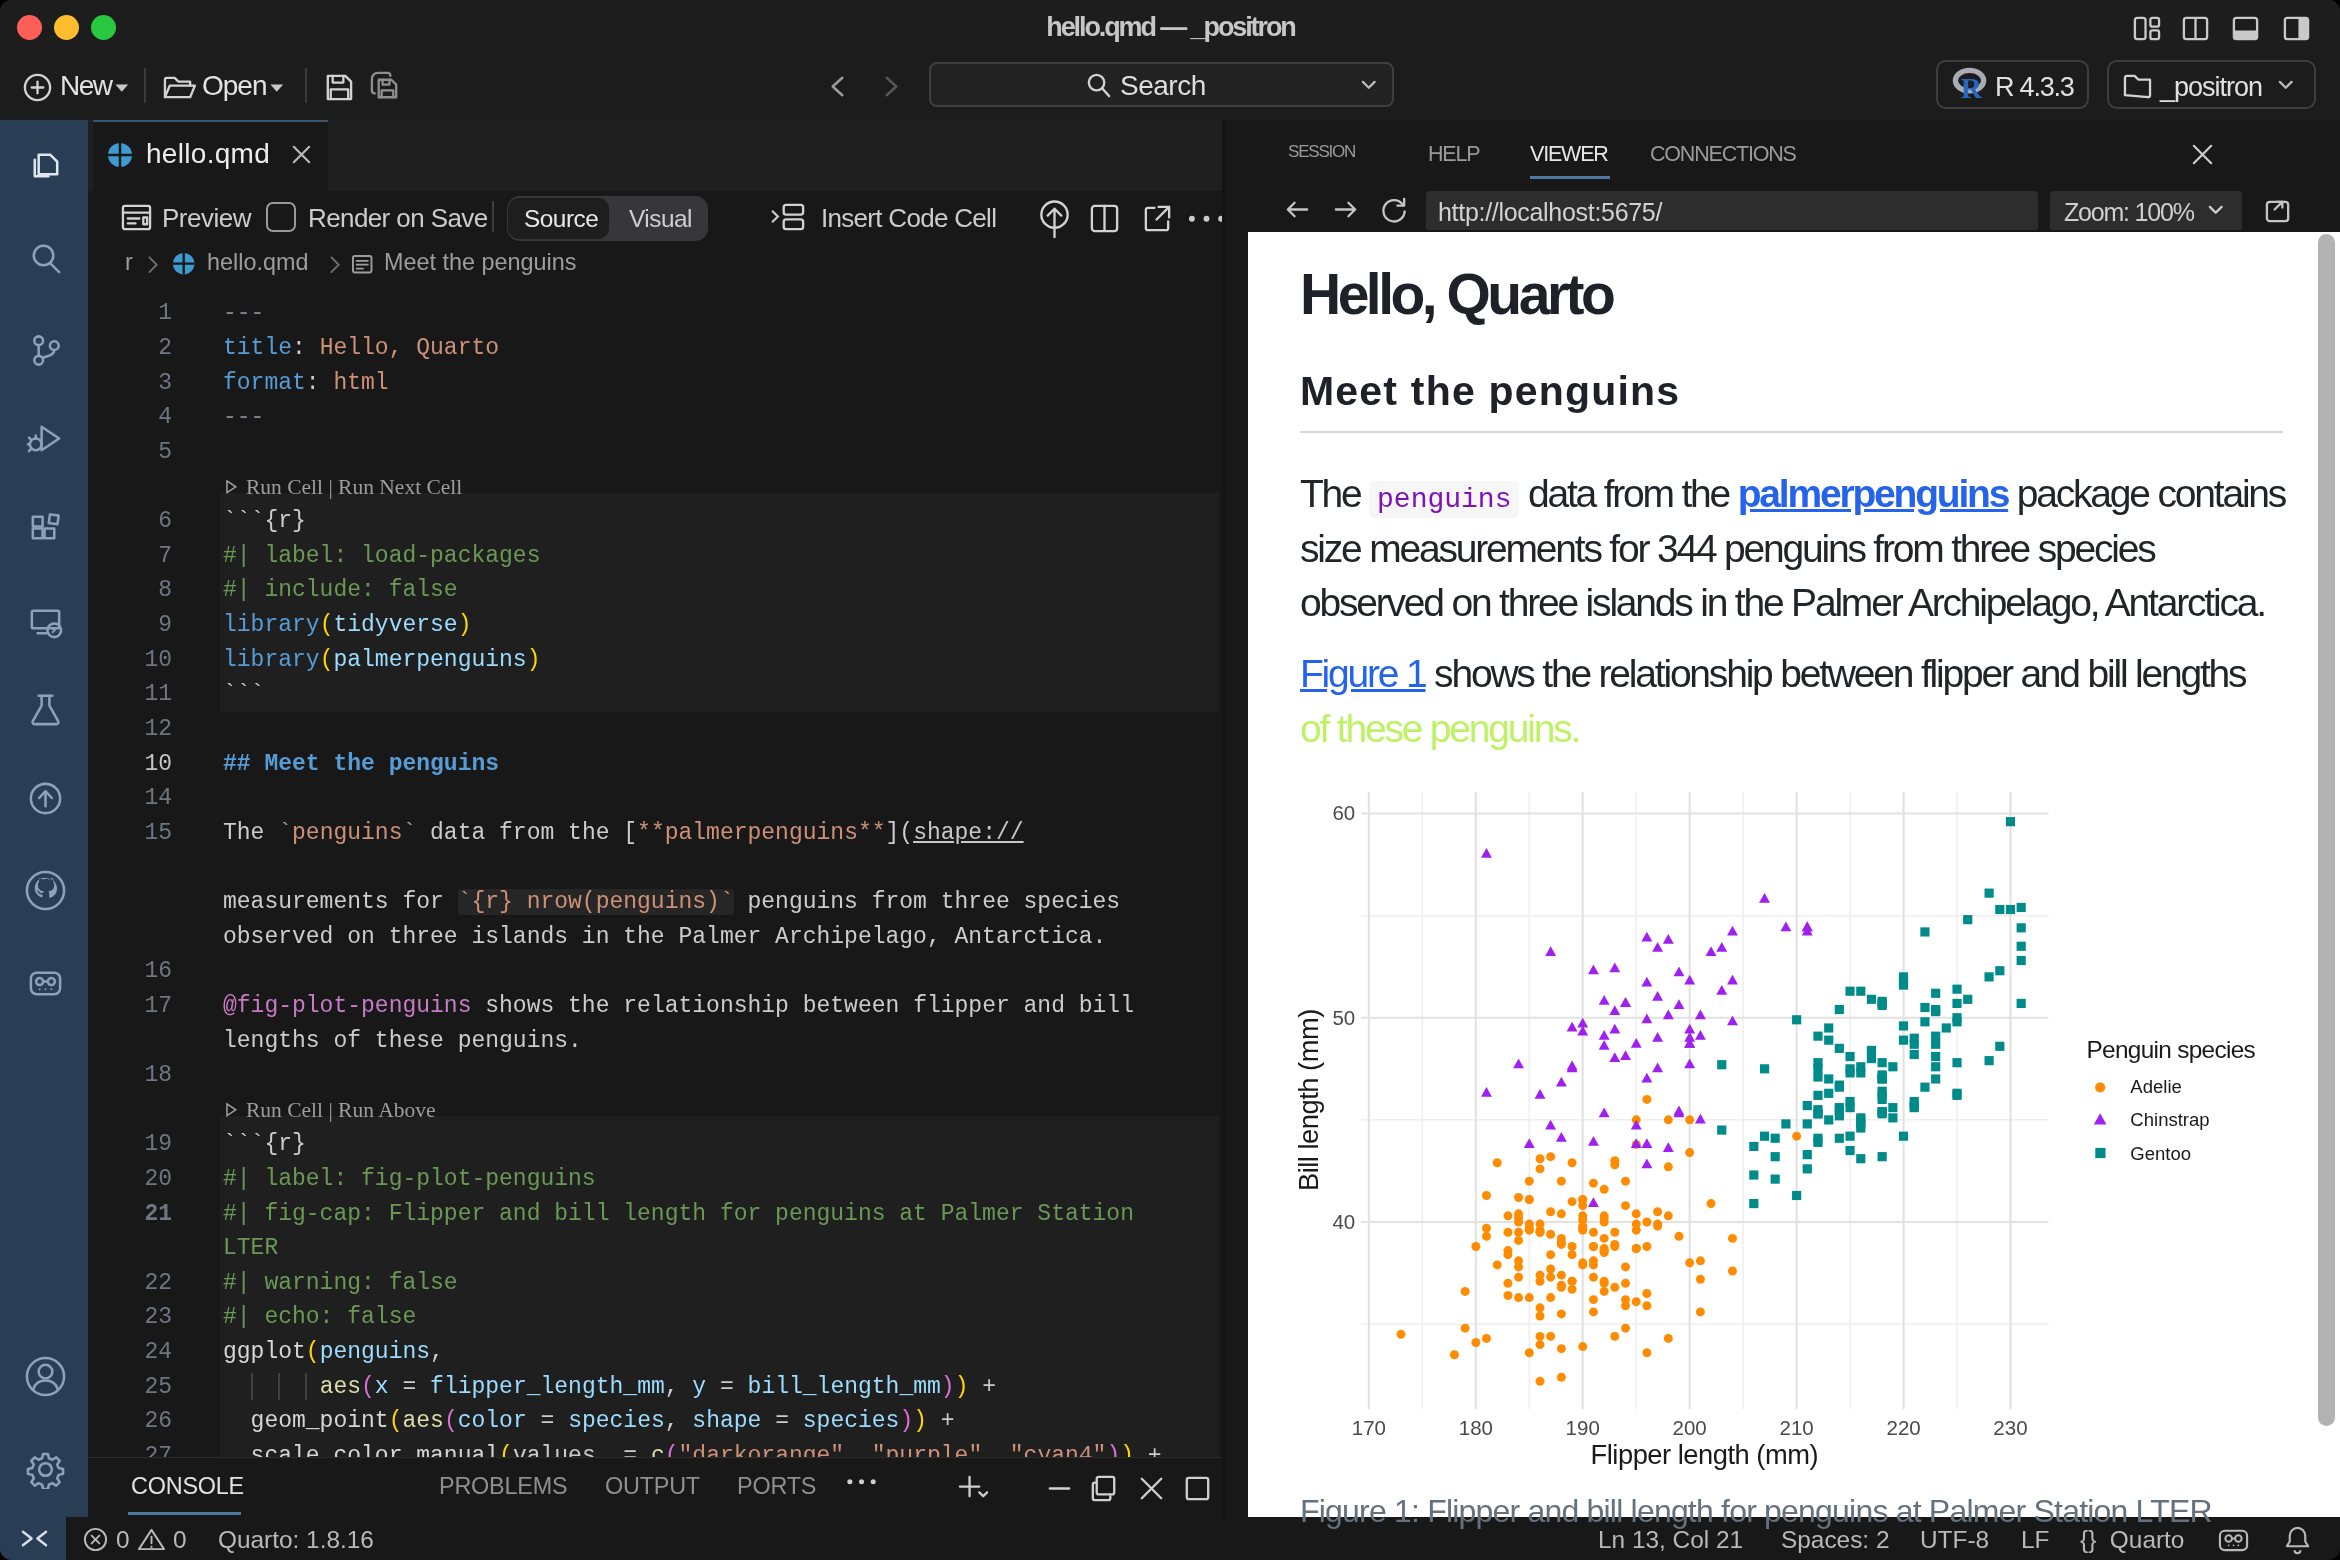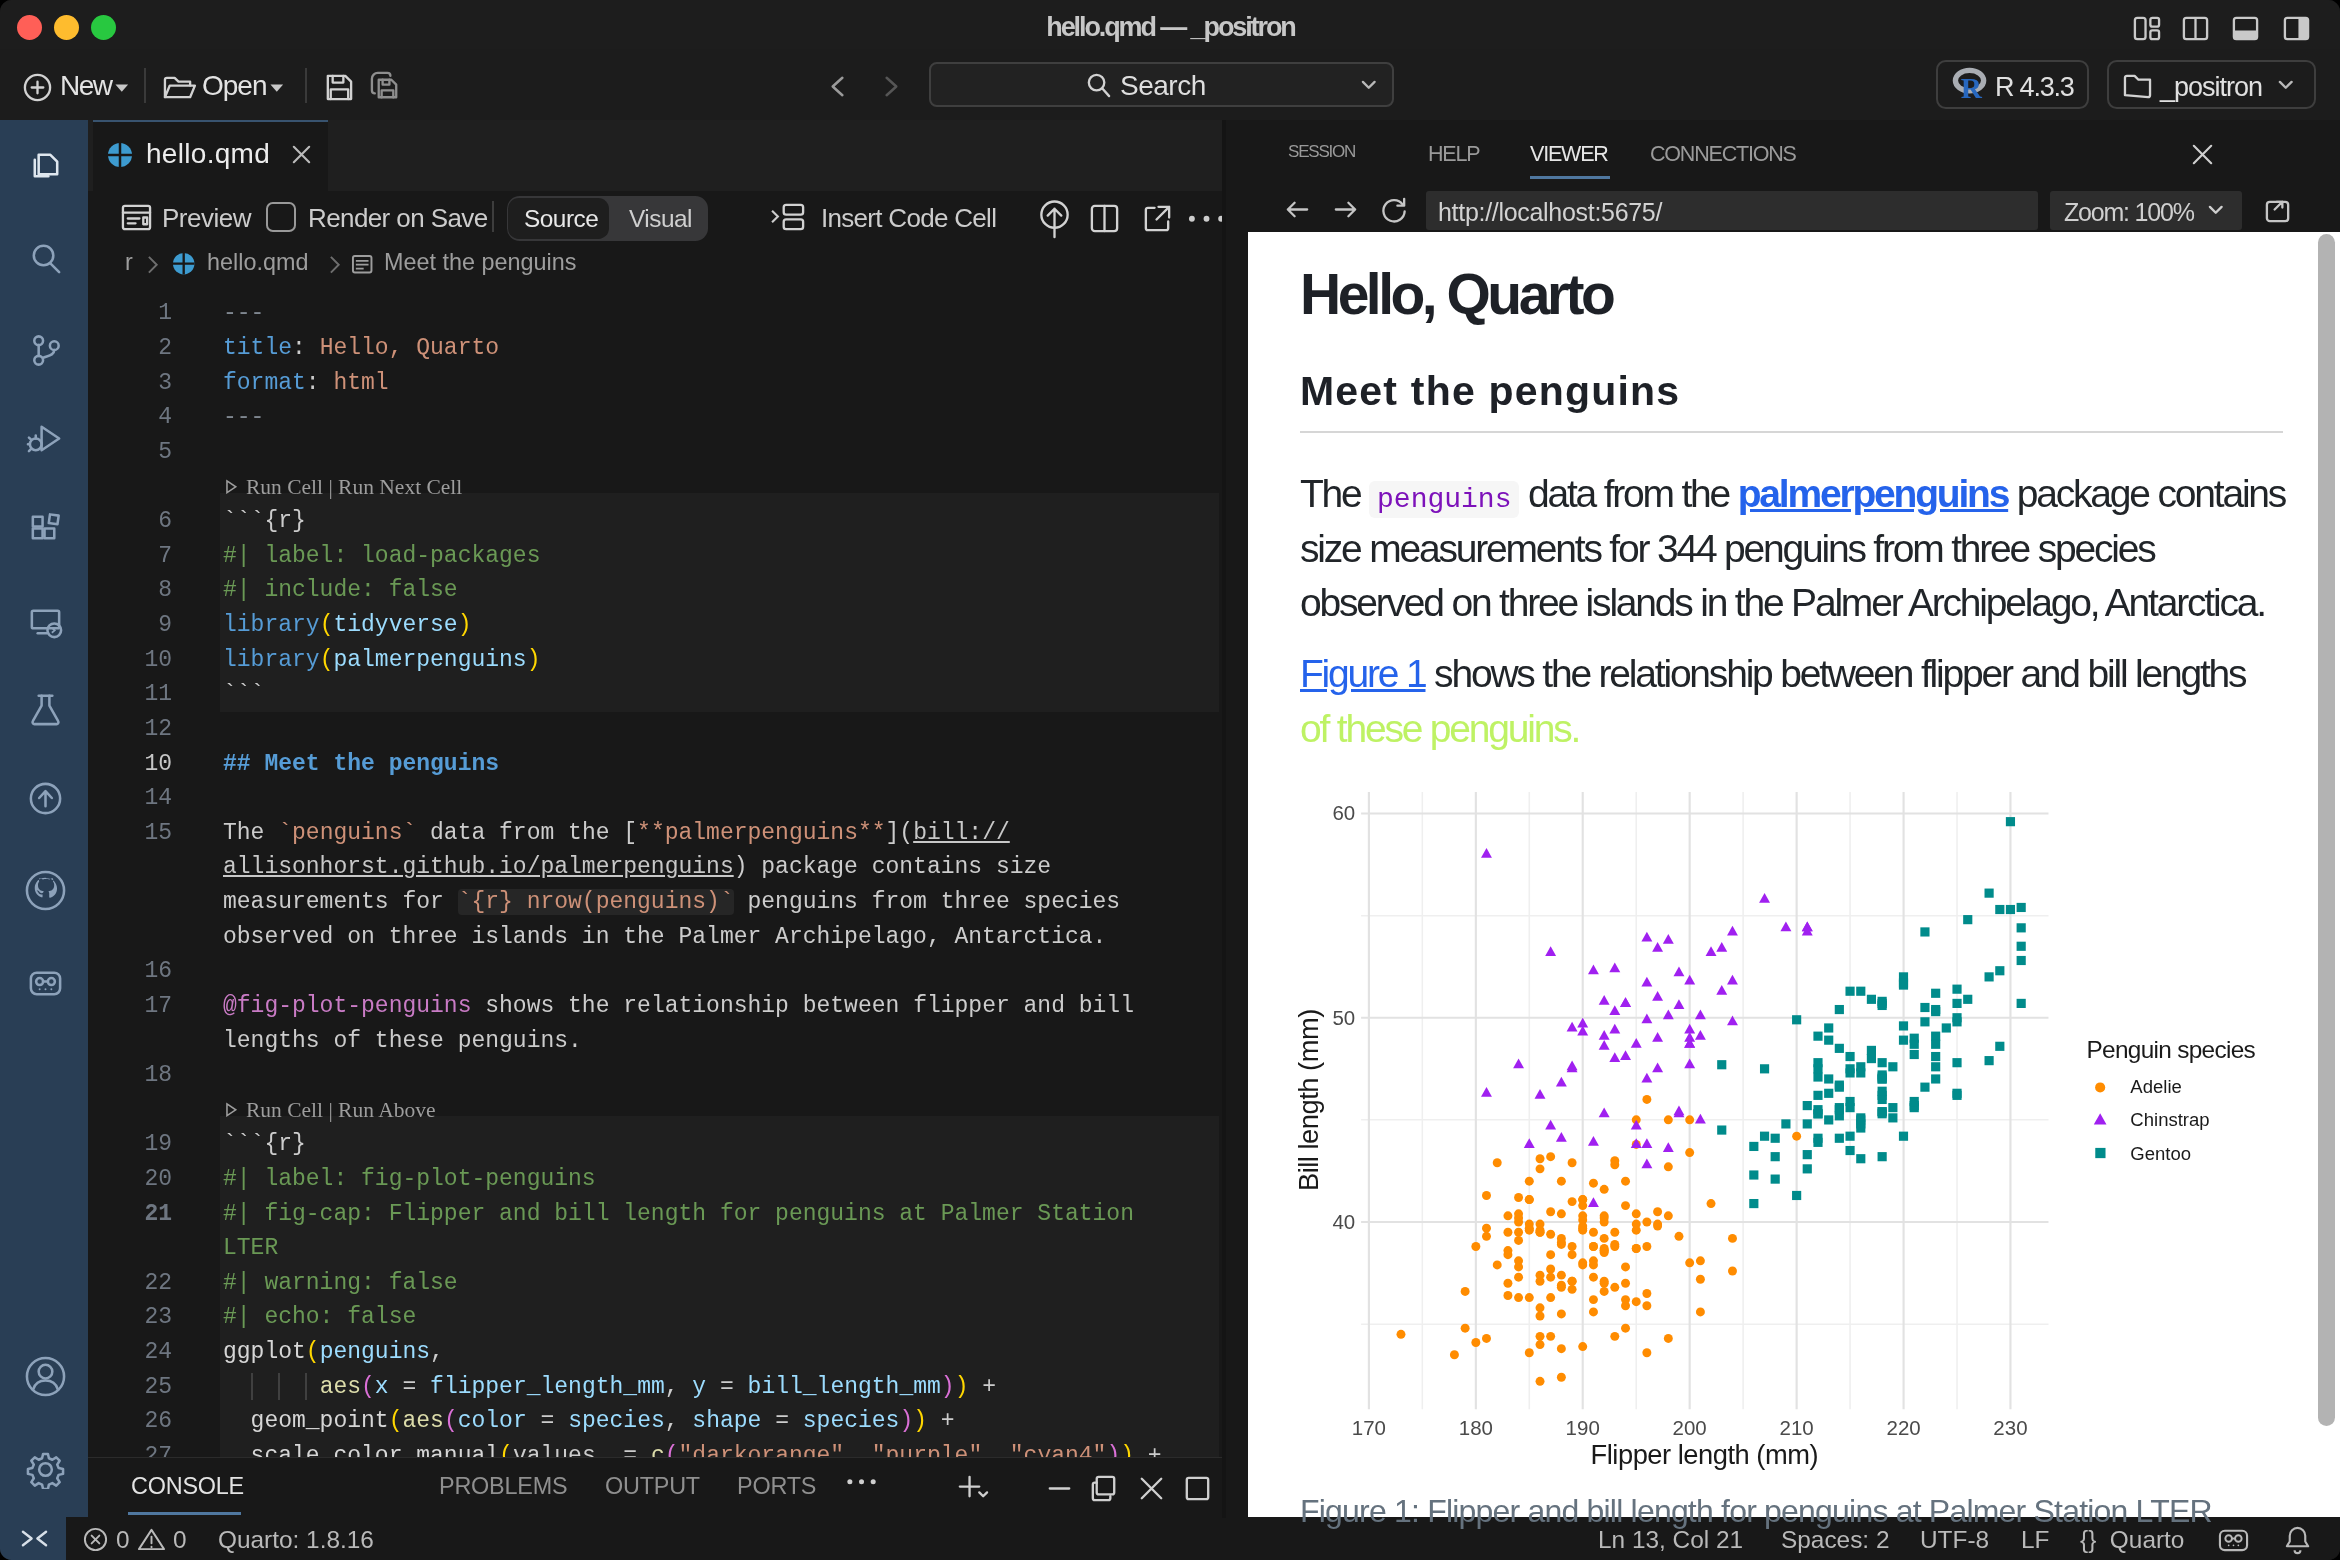--- a/index.html
+++ b/index.html
@@ -249,22 +249,21 @@
 <div class="cl" style="top:608px"><span class="key">library</span><span class="gold">(</span><span class="lblue">tidyverse</span><span class="gold">)</span></div>
 <div class="ln" style="top:643px;">10</div>
 <div class="cl" style="top:643px"><span class="key">library</span><span class="gold">(</span><span class="lblue">palmerpenguins</span><span class="gold">)</span></div>
 <div class="ln" style="top:677px;">11</div>
 <div class="cl" style="top:677px"><span class="fg">```</span></div>
 <div class="ln" style="top:712px;">12</div>
 <div class="ln" style="top:747px;color:#c6c6c6;">10</div>
 <div class="cl" style="top:747px"><span class="h2md">## Meet the penguins</span></div>
 <div class="ln" style="top:781px;">14</div>
 <div class="ln" style="top:816px;">15</div>
-<div class="cl" style="top:816px"><span class="fg">The </span><span class="str">`penguins`</span><span class="fg"> data from the [</span><span class="str">**palmerpenguins**</span><span class="fg">](</span><span class="lnk">bill://</span></div>
-<div class="cl" style="top:850px"><span class="lnk">allisonhorst.github.io/palmerpenguins</span><span class="fg">) package contains size</span></div>
+<div class="cl" style="top:816px"><span class="fg">The </span><span class="str">`penguins`</span><span class="fg"> data from the [</span><span class="str">**palmerpenguins**</span><span class="fg">](</span><span class="lnk">shape://</span></div>
 <div class="cl" style="top:885px"><span class="fg">measurements for </span><span class="strbg">`{r} nrow(penguins)`</span><span class="fg"> penguins from three species</span></div>
 <div class="cl" style="top:920px"><span class="fg">observed on three islands in the Palmer Archipelago, Antarctica.</span></div>
 <div class="ln" style="top:954px;">16</div>
 <div class="ln" style="top:989px;">17</div>
 <div class="cl" style="top:989px"><span class="at">@fig-plot-penguins</span><span class="fg"> shows the relationship between flipper and bill</span></div>
 <div class="cl" style="top:1024px"><span class="fg">lengths of these penguins.</span></div>
 <div class="ln" style="top:1058px;">18</div>
 <div class="runcell" style="left:246px;top:1093px"><svg class="abs" style="left:-21.5px;top:8.8px" width="13.7" height="15.6" viewBox="0 0 14 16">
         <path d="M2 2 L11 8 L2 14 Z" fill="none" stroke="#9d9d9d" stroke-width="1.6"></path>
       </svg>Run Cell | Run Above</div>

